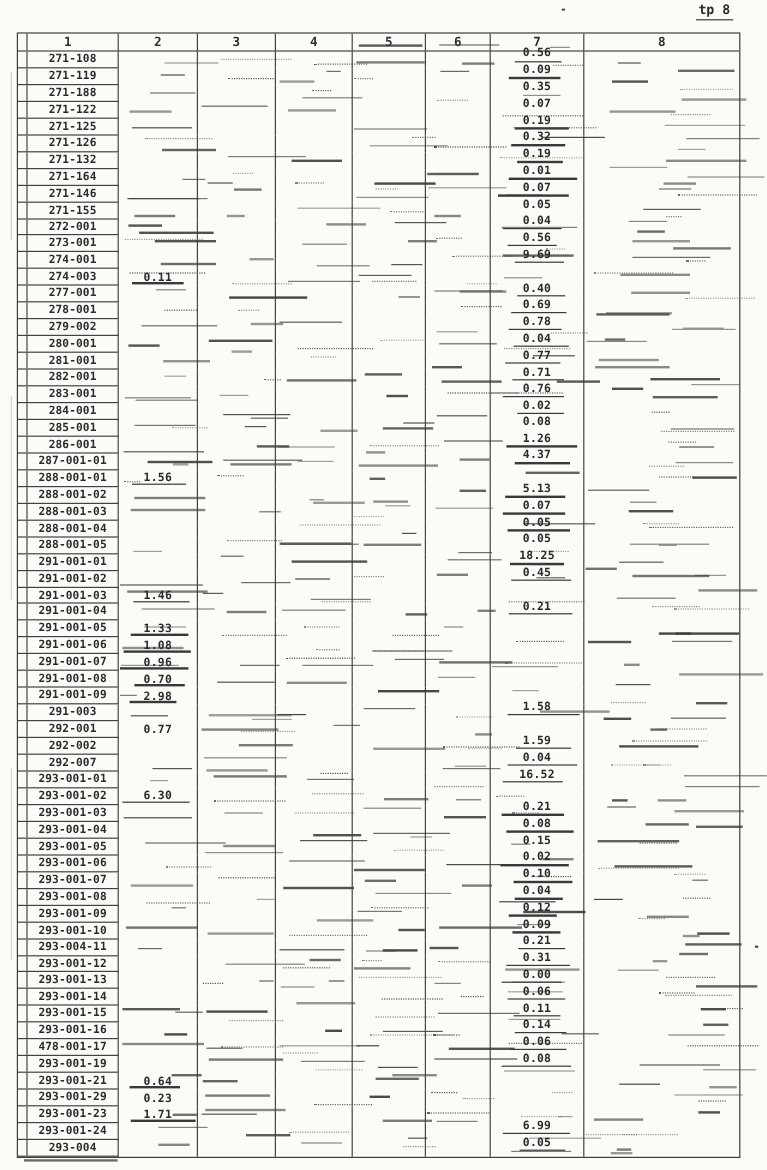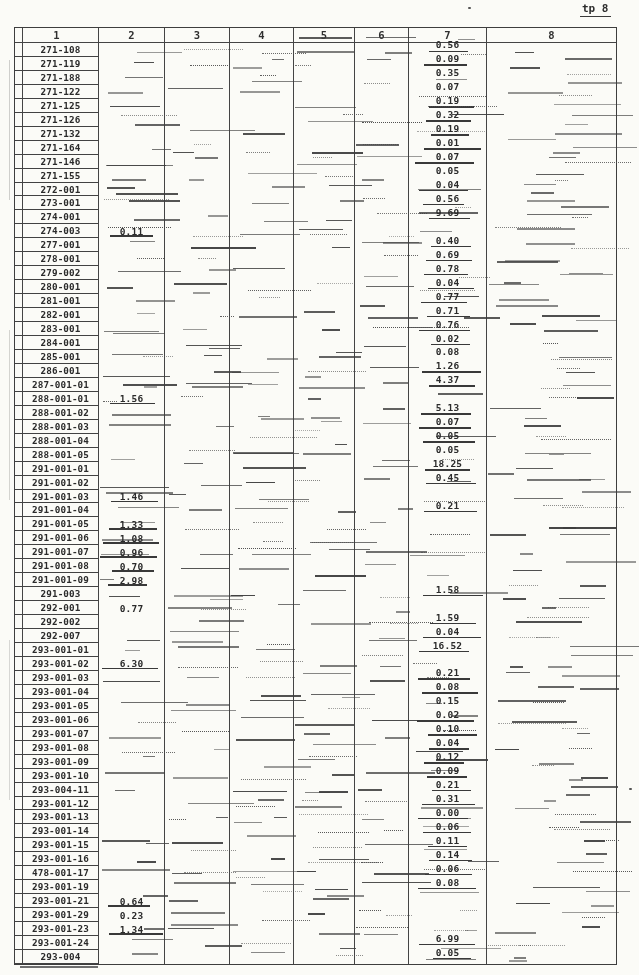--- a/index.html
+++ b/index.html
@@ -1501,21 +1501,21 @@
     </div>
     <div class="cell c6">
       <div class="dash dot" style="left: 50.5697px; width: 17.5056px; top: 1.90789px; height: 1.2px; opacity: 0.56;"></div>
     </div>
     <div class="cell c7">
       <div class="dash" style="left: 74.7915px; width: 56.9177px; top: 3.75506px; height: 1.2px; opacity: 0.5;"></div>
       <div class="dash dot" style="left: 94.5687px; width: 23.0915px; top: 8.47758px; height: 1.8px; opacity: 0.88;"></div>
     </div>
     <div class="cell c0 codecell codecol">293-001-23</div>
     <div class="cell c1 vcell">
-      <span class="val">1.34</span>
+      <span class="val">1.71</span>
       <div class="vu" style="width: 54.6px; left: 9.53969px; top: 11px;"></div>
       <div class="dash" style="left: 44.593px; width: 20.7151px; top: 6.27837px; height: 1.2px; opacity: 0.72;"></div>
     </div>
     <div class="cell c2">
       <div class="dash" style="left: 2.73508px; width: 46.5701px; top: 5.64488px; height: 1.2px; opacity: 0.86;"></div>
       <div class="dash" style="left: 6.44569px; width: 66.5283px; top: 2.18707px; height: 1.8px; opacity: 0.59;"></div>
     </div>
     <div class="cell c3"></div>
     <div class="cell c4">
       <div class="dash" style="left: 24.5892px; width: 40.932px; top: 10.5829px; height: 1.8px; opacity: 0.68;"></div>

